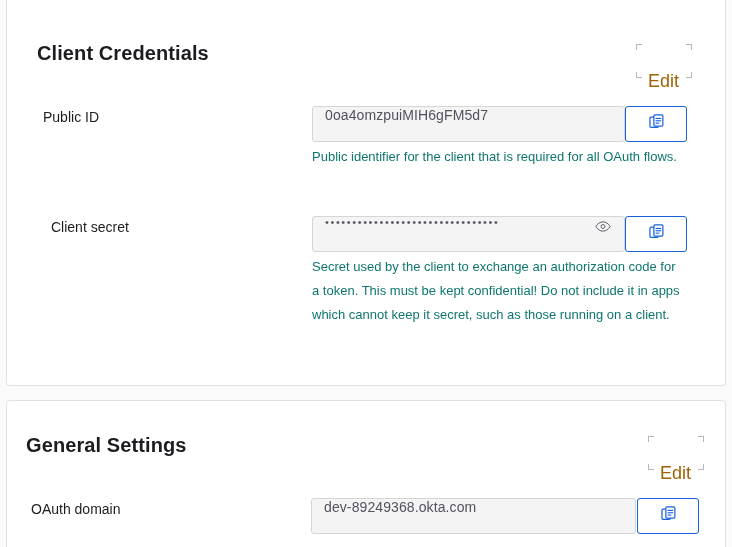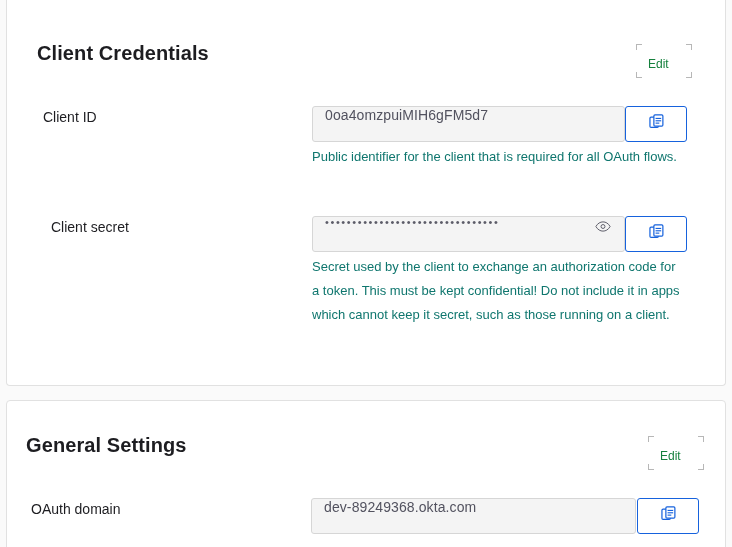--- a/index.html
+++ b/index.html
@@ -53,26 +53,27 @@
     font-weight: bold;
     letter-spacing: 0.1px;
     color: #1d1d21;
   }
 
   #title-credentials { left: 37px; top: 42px; }
   #title-general { left: 26px; top: 434px; }
 
   .edit-link {
     position: absolute;
-    font-size: 12px;
-    color: #15803d;
+    font-size: 18px;
+    color: #a16207;
     cursor: pointer;
     text-decoration: none;
     padding: 6px 8px;
     border-radius: 3px;
+    margin-top: 14px;
   }
 
   #edit-credentials { left: 640px; top: 51px; }
   #edit-general { left: 652px; top: 443px; }
 
   
   .corner-marks {
     position: absolute;
     width: 56px;
     height: 34px;
@@ -210,21 +211,21 @@
   <div class="card-title" id="title-credentials">Client Credentials</div>
 
   <div class="corner-marks" id="marks-credentials">
     <span class="tl"></span>
       <span class="tr"></span>
       <span class="bl"></span>
       <span class="br"></span>
   </div>
   <a class="edit-link" id="edit-credentials" href="#">Edit</a>
 
-  <div class="field-label" id="label-client-id">Client ID</div>
+  <div class="field-label" id="label-client-id">Public ID</div>
 
   <div class="input-box" id="input-client-id">
     <span class="input-value">0oa4omzpuiMIH6gFM5d7</span>
   </div>
 
   <div class="copy-btn" id="copy-client-id">
     <span>
       <svg width="15" height="16" viewBox="0 0 16 17" fill="none" xmlns="http://www.w3.org/2000/svg">
         <rect x="1" y="3.2" width="9" height="11" rx="1.2" fill="#ffffff" stroke="#1662dd" stroke-width="1.3"></rect>
         <rect x="5.2" y="1" width="9.6" height="12" rx="1.2" fill="#ffffff" stroke="#1662dd" stroke-width="1.3"></rect>

